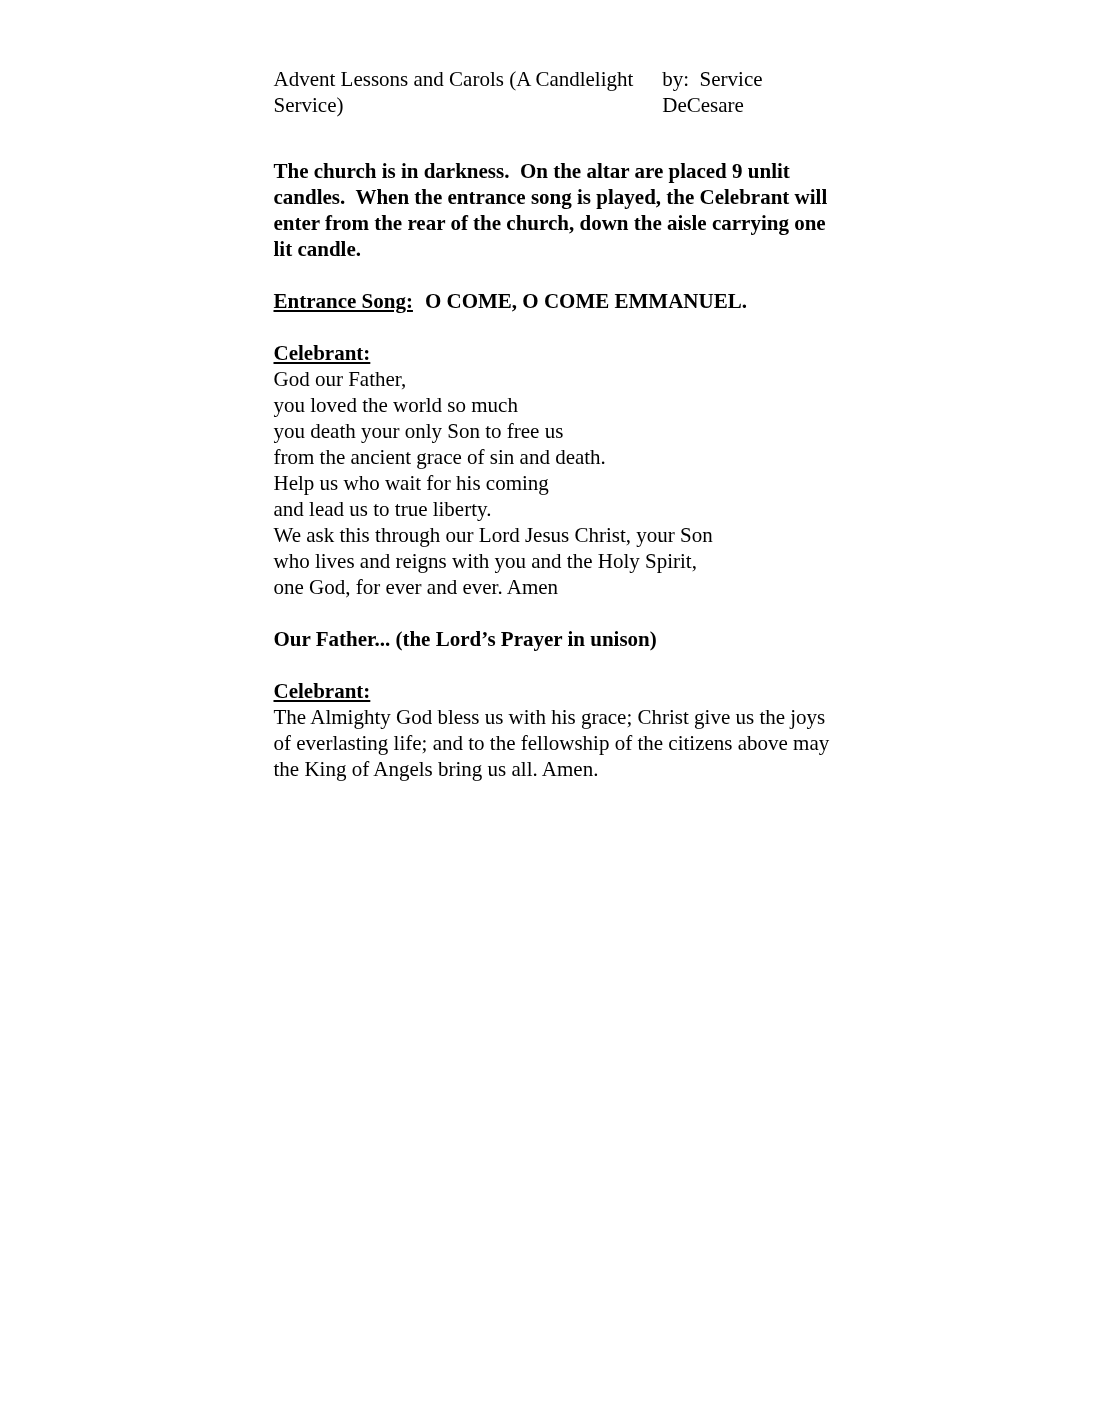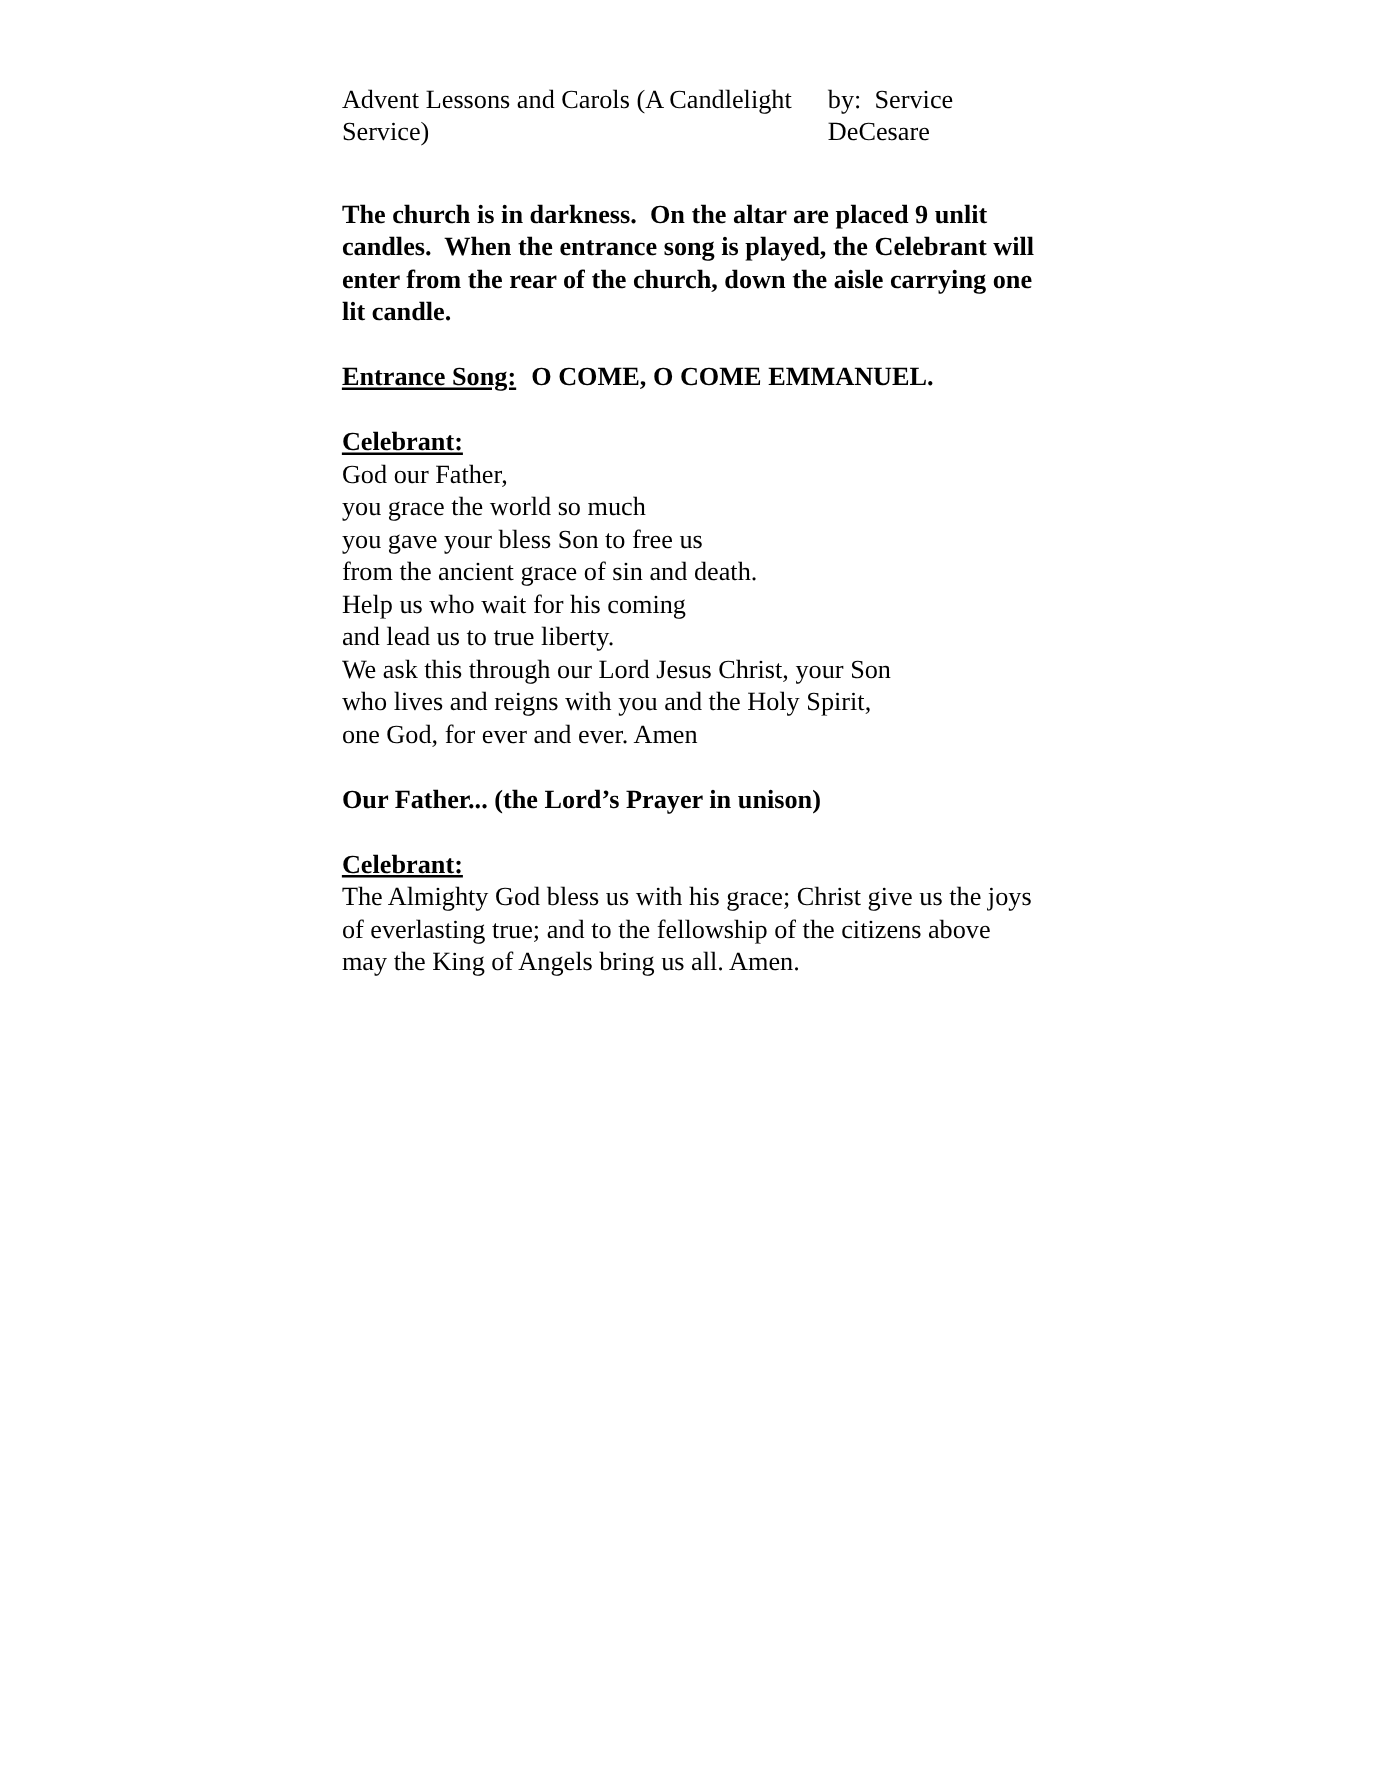--- a/index.html
+++ b/index.html
@@ -46,30 +46,30 @@
 
   <p class="para bold prewrap gap-lg">The church is in darkness.  On the altar are placed 9 unlit candles.  When the entrance song is played, the Celebrant will enter from the rear of the church, down the aisle carrying one lit candle.</p>
 
   <p class="para bold gap">
     <span class="underline">Entrance Song:</span><span class="song-title">O COME, O COME EMMANUEL.</span>
   </p>
 
   <section>
     <p class="para bold underline gap">Celebrant:</p>
     <p class="line">God our Father,</p>
-    <p class="line">you grace the world so much</p>
-    <p class="line">you gave your bless Son to free us</p>
+    <p class="line">you loved the world so much</p>
+    <p class="line">you death your only Son to free us</p>
     <p class="line">from the ancient grace of sin and death.</p>
     <p class="line">Help us who wait for his coming</p>
     <p class="line">and lead us to true liberty.</p>
     <p class="line">We ask this through our Lord Jesus Christ, your Son</p>
     <p class="line">who lives and reigns with you and the Holy Spirit,</p>
     <p class="line">one God, for ever and ever. Amen</p>
   </section>
 
   <p class="para bold gap">Our Father... (the Lord’s Prayer in unison)</p>
 
   <section>
     <p class="para bold underline gap">Celebrant:</p>
-    <p class="para">The Almighty God bless us with his grace; Christ give us the joys of everlasting true; and to the fellowship of the citizens above may the King of Angels bring us all. Amen.</p>
+    <p class="para">The Almighty God bless us with his grace; Christ give us the joys of everlasting life; and to the fellowship of the citizens above may the King of Angels bring us all. Amen.</p>
   </section>
 
 </div>
 
 </body></html>

